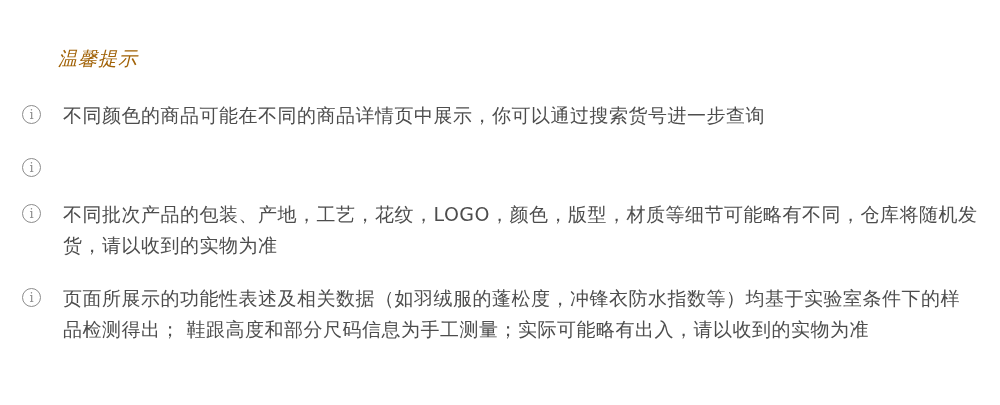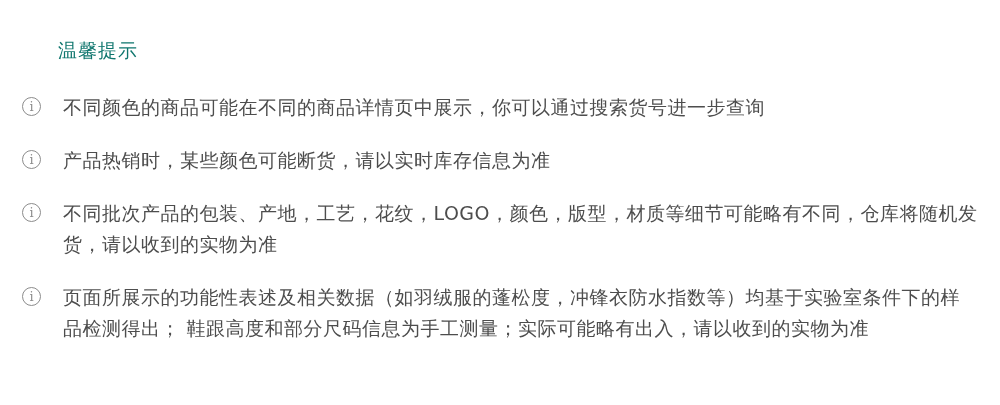--- a/index.html
+++ b/index.html
@@ -17,23 +17,24 @@
   .notice-panel {
     position: relative;
     width: 1000px;
     height: 405px;
     box-sizing: border-box;
     padding: 28px 22px 0 22px;
   }
   .notice-title {
     font-size: 19px;
     line-height: 28px;
-    color: #0f766e;
-    margin: 8px 0 28px 36px;
+    color: #a16207;
+    margin: 16px 0 28px 36px;
     letter-spacing: 1px;
+    font-style: italic;
   }
   .notice-item {
     display: flex;
     align-items: flex-start;
     margin-bottom: 22px;
   }
   .info-icon {
     flex: 0 0 auto;
     width: 19px;
     height: 19px;
@@ -64,21 +65,20 @@
 
   <div class="notice-title">温馨提示</div>
 
   <div class="notice-item">
     <span class="info-icon">i</span>
     <span class="notice-text">不同颜色的商品可能在不同的商品详情页中展示，你可以通过搜索货号进一步查询</span>
   </div>
 
   <div class="notice-item">
     <span class="info-icon">i</span>
-    <span class="notice-text">产品热销时，某些颜色可能断货，请以实时库存信息为准</span>
   </div>
 
   <div class="notice-item">
     <span class="info-icon">i</span>
     <span class="notice-text">不同批次产品的包装、产地，工艺，花纹，LOGO，颜色，版型，材质等细节可能略有不同，仓库将随机发货，请以收到的实物为准</span>
   </div>
 
   <div class="notice-item">
     <span class="info-icon">i</span>
     <span class="notice-text">页面所展示的功能性表述及相关数据（如羽绒服的蓬松度，冲锋衣防水指数等）均基于实验室条件下的样品检测得出； 鞋跟高度和部分尺码信息为手工测量；实际可能略有出入，请以收到的实物为准</span>

